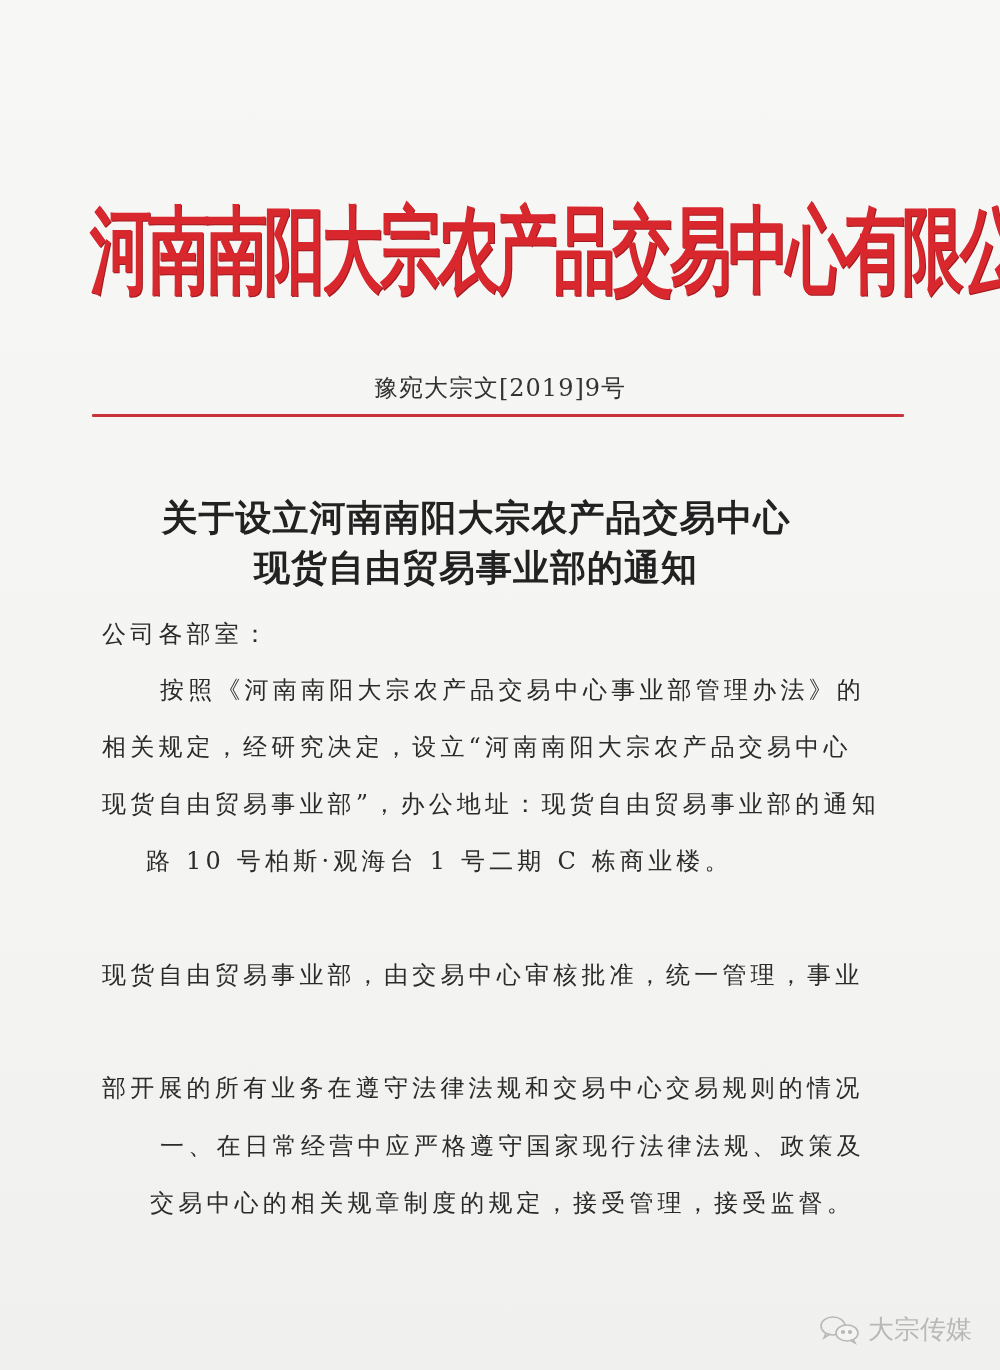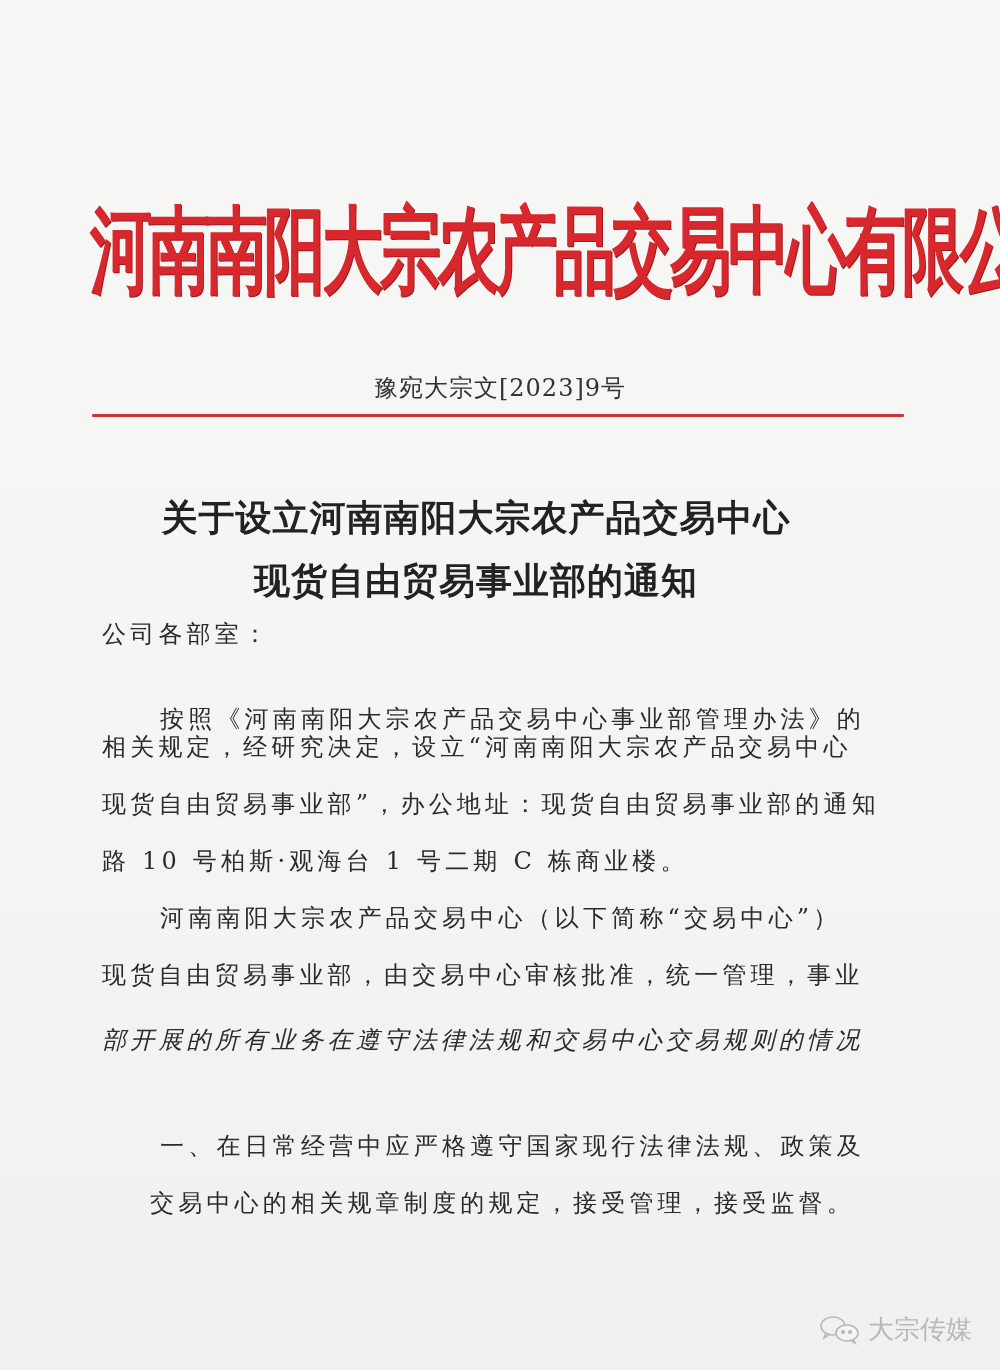--- a/index.html
+++ b/index.html
@@ -61,21 +61,21 @@
       left: 0;
       width: 952px;
       text-align: center;
       font-family: "DejaVu Sans", "Liberation Sans", sans-serif;
       font-weight: bold;
       font-size: 36px;
       color: #222;
       letter-spacing: 1px;
     }
     .title.l1 { top: 494px; }
-    .title.l2 { top: 557px; }
+    .title.l2 { top: 544px; }
     .body-line {
       position: absolute;
       left: 102px;
       font-size: 24px;
       color: #2b2b2b;
       white-space: nowrap;
       letter-spacing: 4.2px;
     }
     .body-line.indent { left: 160px; }
     .watermark {
@@ -91,37 +91,36 @@
     }
     .watermark svg { display: block; }
   </style>
 </head>
 <body>
 
 <div class="page">
 
   <div class="masthead">河南南阳大宗农产品交易中心有限公司</div>
 
-  <div class="docnum">豫宛大宗文[2023]9号</div>
+  <div class="docnum">豫宛大宗文[2019]9号</div>
 
   <div class="red-rule"></div>
 
   <div class="title l1">关于设立河南南阳大宗农产品交易中心</div>
   <div class="title l2">现货自由贸易事业部的通知</div>
 
   <div class="body-line" style="top:618px;">公司各部室：</div>
 
-  <div class="body-line indent" style="top:674px;margin-top:29px;">按照《河南南阳大宗农产品交易中心事业部管理办法》的</div>
+  <div class="body-line indent" style="top:674px;">按照《河南南阳大宗农产品交易中心事业部管理办法》的</div>
   <div class="body-line" style="top:731px;">相关规定，经研究决定，设立“河南南阳大宗农产品交易中心</div>
   <div class="body-line" style="top:788px;">现货自由贸易事业部”，办公地址：现货自由贸易事业部的通知</div>
-  <div class="body-line" style="top:845px;">路 10 号柏斯·观海台 1 号二期 C 栋商业楼。</div>
+  <div class="body-line" style="top:845px;margin-left:44px;">路 10 号柏斯·观海台 1 号二期 C 栋商业楼。</div>
 
-  <div class="body-line indent" style="top:902px;">河南南阳大宗农产品交易中心（以下简称“交易中心”）</div>
   <div class="body-line" style="top:959px;">现货自由贸易事业部，由交易中心审核批准，统一管理，事业</div>
-  <div class="body-line" style="top:1024px;font-style:italic;">部开展的所有业务在遵守法律法规和交易中心交易规则的情况</div>
+  <div class="body-line" style="top:1072px;">部开展的所有业务在遵守法律法规和交易中心交易规则的情况</div>
 
   <div class="body-line indent" style="top:1130px;text-align:right;">一、在日常经营中应严格遵守国家现行法律法规、政策及</div>
   <div class="body-line" style="top:1187px;margin-left:48px;">交易中心的相关规章制度的规定，接受管理，接受监督。</div>
 
   <div class="watermark">
     <span>
       <svg width="44" height="34" viewBox="0 0 44 34" fill="none" stroke="#b8b8b8" stroke-width="1.6">
         <ellipse cx="15" cy="13" rx="12" ry="9"></ellipse>
         <path d="M8 20 L6 25 L12 21"></path>
         <ellipse cx="29" cy="20" rx="11" ry="8" fill="#f4f4f2"></ellipse>

